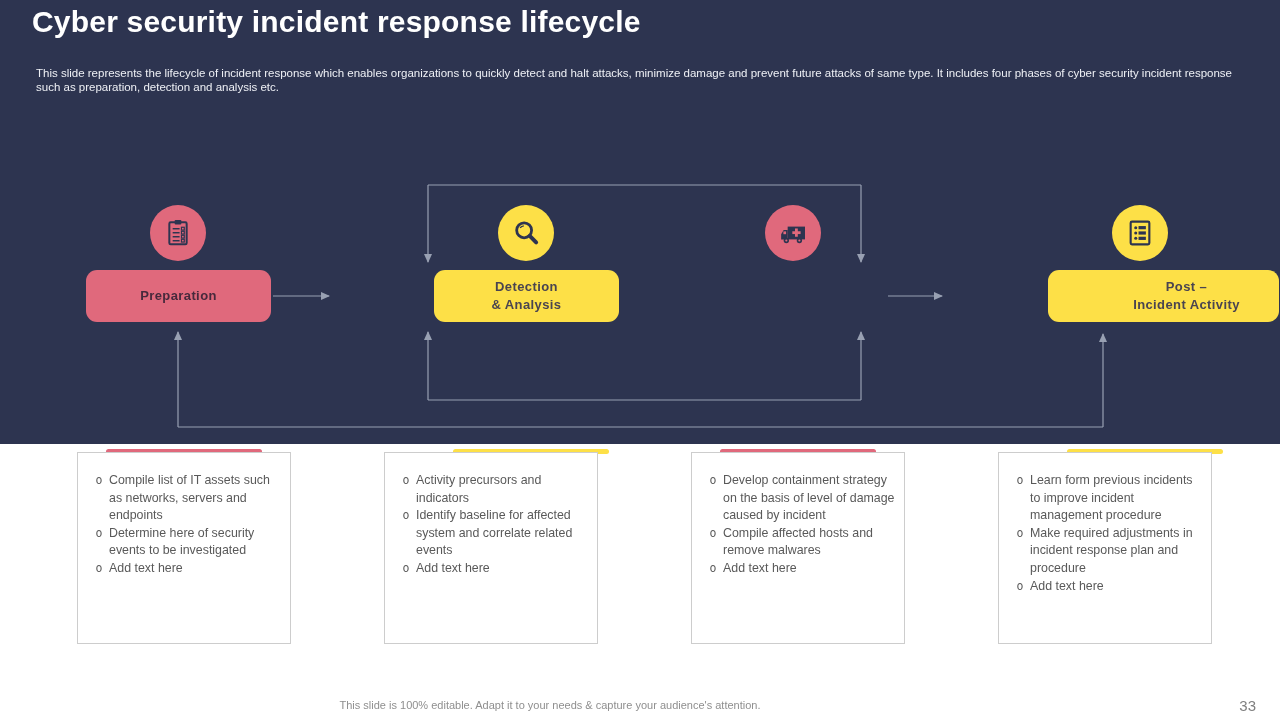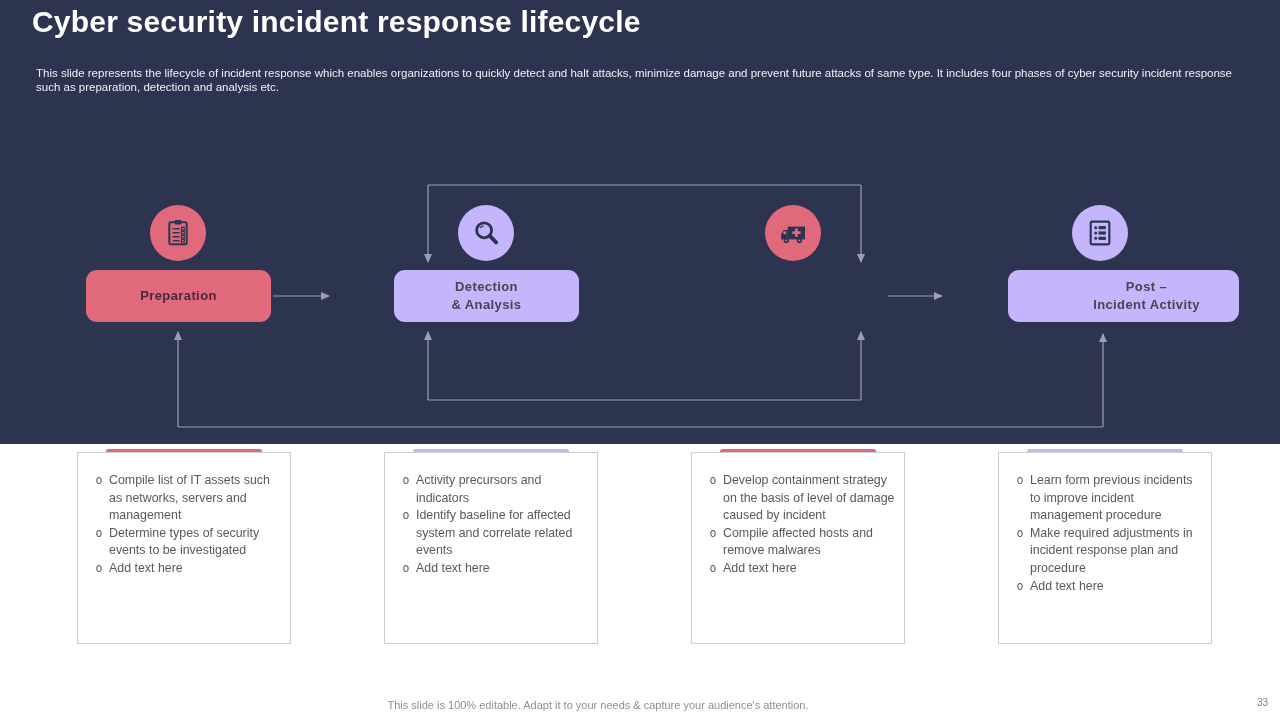--- a/index.html
+++ b/index.html
@@ -21,21 +21,21 @@
     display:flex;align-items:center;justify-content:center;color:#2d3450;
   }
   .icon-circle svg{width:32px;height:32px;display:block;}
   .phase-box{
     position:absolute;top:270px;width:185px;height:52px;border-radius:11px;
     display:flex;flex-direction:column;align-items:center;justify-content:center;
     font-size:13px;font-weight:700;letter-spacing:0.4px;line-height:18px;text-align:center;
   }
   .phase-box span:empty{display:none;}
   .pink-bg{background:#e0697c;}
-  .yellow-bg{background:#c4b5fd;}
+  .yellow-bg{background:#fde047;margin-left:40px;}
   .pink-text{color:#47293c;}
   .yellow-text{color:#4a4450;}
   .arrows-svg{position:absolute;left:0;top:0;width:1280px;height:720px;pointer-events:none;}
   .detail-box{
     position:absolute;top:452px;width:214px;height:192px;background:#ffffff;
     border:1px solid #cdcdcd;box-sizing:border-box;
   }
   .accent-bar{
     position:absolute;top:449px;width:156px;height:5px;border-radius:2.5px;
   }
@@ -44,24 +44,24 @@
     color:#595959;font-size:12.4px;line-height:17.6px;
   }
   .detail-list li{display:flex;align-items:flex-start;margin:0;}
   .bullet{
     flex:0 0 16px;text-align:center;font-family:"DejaVu Sans Mono", monospace;
     font-size:11.5px;line-height:17.6px;color:#595959;
   }
   .li-text{flex:1;padding-left:2px;}
   .footer-note{
     position:absolute;left:0;top:699px;width:1100px;text-align:center;
-    color:#8f8f8f;font-size:11px;margin-left:48px;
+    color:#8f8f8f;font-size:11px;
   }
   .page-number{
-    position:absolute;right:12px;top:697px;color:#7f7f7f;font-size:10px;margin-left:26px;
+    position:absolute;right:24px;top:697px;color:#7f7f7f;font-size:15px;margin-left:26px;
   }
 </style>
 </head>
 <body>
 
 <div class="slide">
   <div class="navy-panel"></div>
 
   <div class="title">Cyber security incident response lifecycle</div>
   <div class="subtitle">This slide represents the lifecycle of incident response which enables organizations to quickly detect and halt attacks, minimize damage and prevent future attacks of same type. It includes four phases of cyber security incident response such as preparation, detection and analysis etc.</div>
@@ -162,25 +162,25 @@
   <div class="phase-box yellow-bg yellow-text" style="left:1008px;padding-left:46px;">
     <span>Post –</span>
     <span>Incident Activity</span>
   </div>
 
   <div class="accent-bar pink-bg" style="left:106px;"></div>
   <div class="detail-box" style="left:77px;"></div>
   <ul class="detail-list" style="left:91px;">
     <li>
         <span class="bullet">o</span>
-        <span class="li-text">Compile list of IT assets such as networks, servers and management</span>
-      </li>
-    <li>
-        <span class="bullet">o</span>
-        <span class="li-text">Determine types of security events to be investigated</span>
+        <span class="li-text">Compile list of IT assets such as networks, servers and endpoints</span>
+      </li>
+    <li>
+        <span class="bullet">o</span>
+        <span class="li-text">Determine here of security events to be investigated</span>
       </li>
     <li>
         <span class="bullet">o</span>
         <span class="li-text">Add text here</span>
       </li>
   </ul>
 
   <div class="accent-bar yellow-bg" style="left:413px;"></div>
   <div class="detail-box" style="left:384px;"></div>
   <ul class="detail-list" style="left:398px;">

